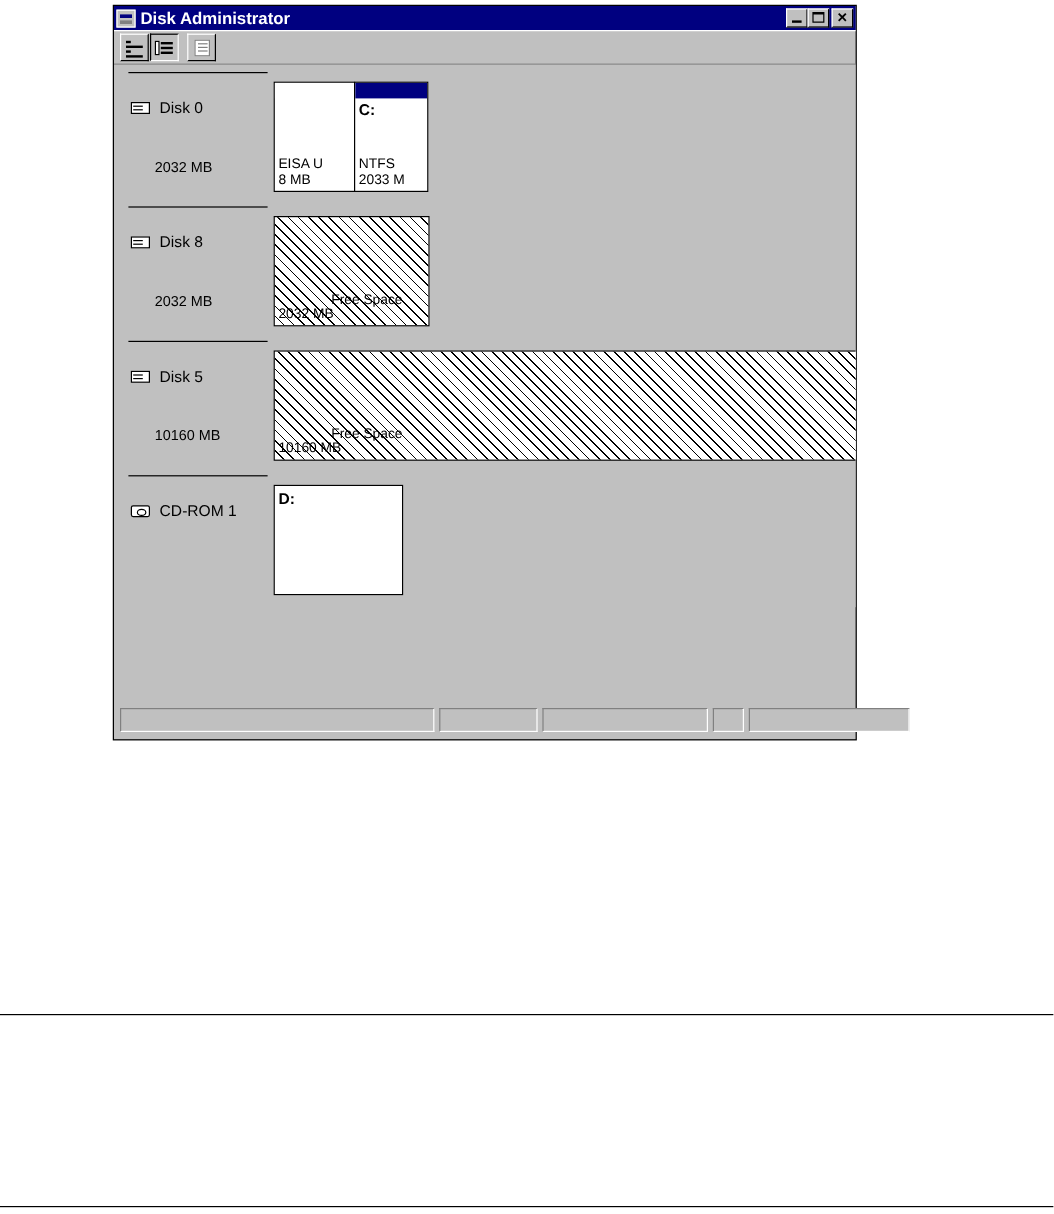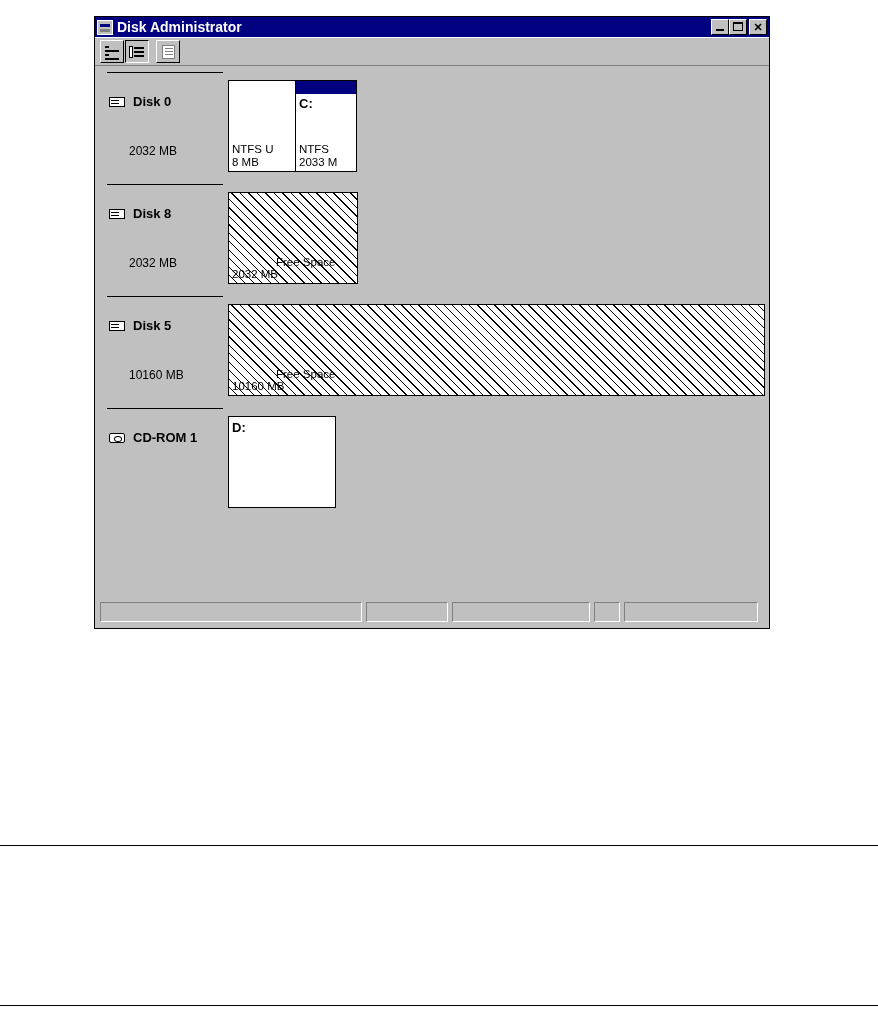--- a/index.html
+++ b/index.html
@@ -15,22 +15,22 @@
     position: relative;
     width: 878px;
     height: 1012px;
     overflow: hidden;
   }
 
   
   .window {
     position: absolute;
     left: 94px;
-    top: 16px;
-    width: 676px;
+    top: 4px;
+    width: 620px;
     height: 613px;
     background: #c0c0c0;
     border: 1px solid #000000;
     box-sizing: border-box;
   }
 
   .titlebar {
     height: 20px;
     background: #000080;
     display: flex;
@@ -228,21 +228,21 @@
     height: 1px;
     background: #000000;
   }
   .disk-label {
     position: absolute;
     left: 14px;
     top: 22px;
     display: flex;
     align-items: center;
     font-size: 13px;
-    font-weight: bold;
+    font-weight: normal;
     color: #000000;
     white-space: nowrap;
   }
   .disk-size {
     position: absolute;
     left: 34px;
     top: 72px;
     font-size: 12px;
     color: #000000;
     white-space: nowrap;
@@ -459,21 +459,21 @@
           <span class="disk-icon"></span>
           <span>Disk 0</span>
         </div>
         <div class="disk-size">2032 MB</div>
         <div class="bar-area">
           <div class="part" style="left:0px; width:68px">
             <div class="cap"></div>
             <div class="body">
               <div class="vol"></div>
               <div class="lines">
-                <div>NTFS U</div>
+                <div>EISA U</div>
                 <div>8 MB</div>
               </div>
             </div>
           </div>
           <div class="part primary" style="left:67px; width:62px">
             <div class="cap"></div>
             <div class="body">
               <div class="vol">C:</div>
               <div class="lines">
                 <div>NTFS</div>

